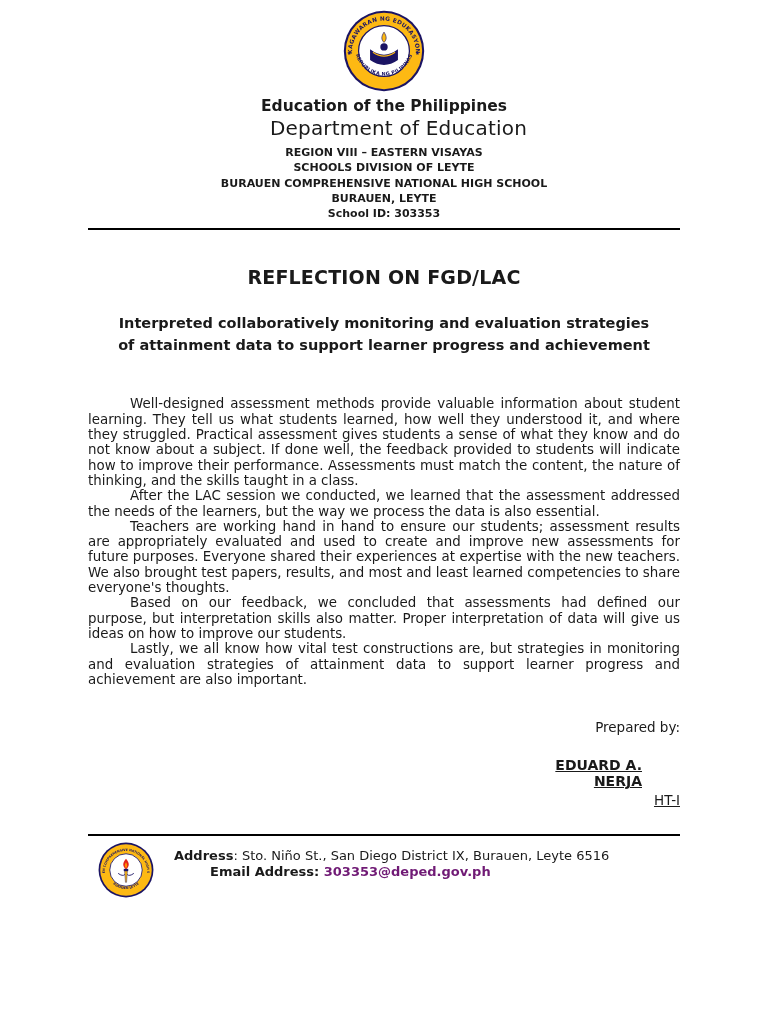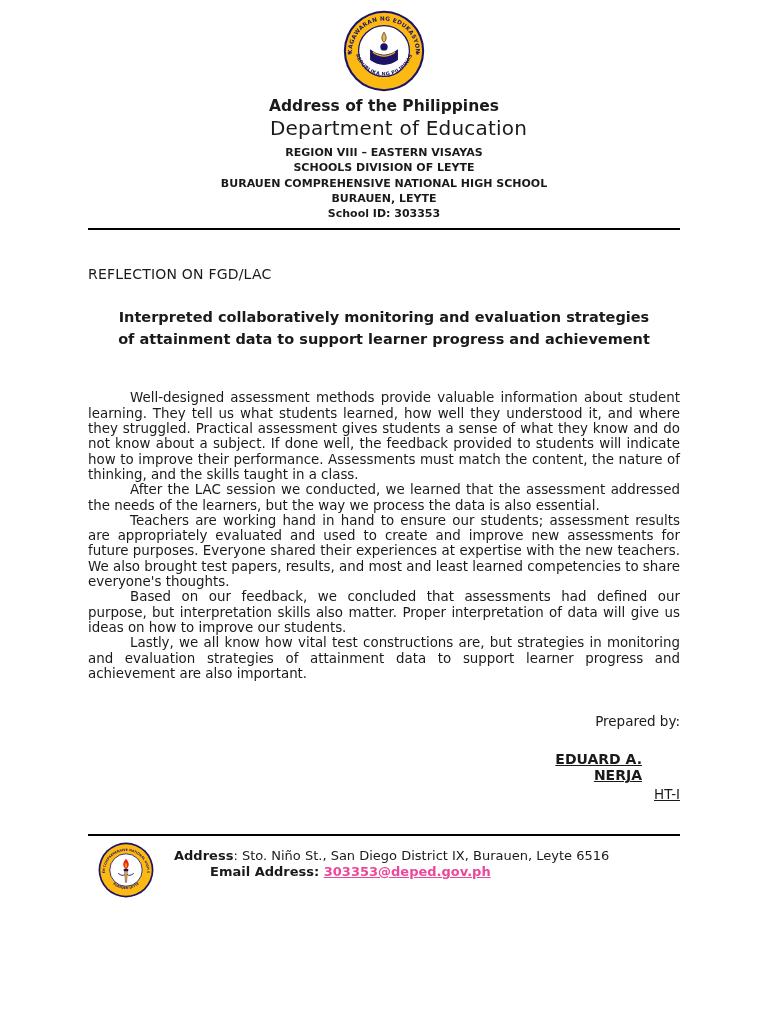--- a/index.html
+++ b/index.html
@@ -22,23 +22,23 @@
   .h-line { font-size: 11px; font-weight: bold; line-height: 15.3px; }
   .h-region { margin-top: 5px; }
   .header-rule {
     border: none;
     border-top: 2.5px solid #000;
     margin: 7px 88px 0 88px;
   }
   
   .doc-main { padding: 0 88px; }
   .doc-title {
-    text-align: left;
-    font-size: 14px;
-    font-weight: normal;
+    text-align: center;
+    font-size: 19px;
+    font-weight: bold;
     margin: 36px 0 0 0;
     letter-spacing: 0.2px;
   }
   .doc-subtitle {
     text-align: center;
     font-size: 14.5px;
     font-weight: bold;
     margin: 24px 30px 0 30px;
     line-height: 22px;
   }
@@ -65,21 +65,21 @@
   .sig-position { margin-left: 96px; margin-top: 3px; font-size: 13.5px; text-decoration: underline; }
   
   .doc-footer { position: absolute; left: 88px; right: 88px; top: 834px; }
   .footer-rule { border: none; border-top: 2.5px solid #000; margin: 0; }
   .footer-row { display: flex; align-items: flex-start; margin-top: 6px; }
   .school-logo { width: 56px; height: 56px; flex: 0 0 auto; margin-left: 10px; }
   .footer-text { margin-left: 20px; font-size: 13px; line-height: 15px; padding-top: 6px; }
   .addr-line { }
   .addr-label { font-weight: bold; }
   .email-line { padding-left: 36px; margin-top: 1px; font-weight: bold; }
-  .email-link { color: #ec4899; text-decoration: underline; font-weight: bold; cursor: pointer; }
+  .email-link { color: #701a75; font-weight: bold; cursor: pointer; }
 </style>
 </head>
 <body>
 
 <div class="page">
 
   <header class="doc-header">
 
     <svg class="seal" viewBox="0 0 100 100" aria-hidden="true">
       <circle cx="50" cy="50" r="49" fill="#1B1464"></circle>
@@ -98,21 +98,21 @@
       <text x="5" y="55" font-size="6" fill="#1B1464">★</text>
       <text x="88" y="55" font-size="6" fill="#1B1464">★</text>
       <g>
         <path d="M50,27 C53.5,32.5 53.5,36 50,39.5 C46.5,36 46.5,32.5 50,27 Z" fill="#FDB913" stroke="#1B1464" stroke-width="0.8"></path>
         <circle cx="50" cy="45" r="4.5" fill="#1B1464"></circle>
         <path d="M33,48 Q50,61 67,48 L67,61 Q50,73 33,61 Z" fill="#1B1464"></path>
         <path d="M36.5,51.5 Q50,61 63.5,51.5" stroke="#FDB913" stroke-width="1.4" fill="none"></path>
       </g>
     </svg>
 
-    <div class="h-republic">Address of the Philippines</div>
+    <div class="h-republic">Education of the Philippines</div>
     <div class="h-department">Department of Education</div>
     <div class="h-line h-region">REGION VIII – EASTERN VISAYAS</div>
     <div class="h-line">SCHOOLS DIVISION OF LEYTE</div>
     <div class="h-line">BURAUEN COMPREHENSIVE NATIONAL HIGH SCHOOL</div>
     <div class="h-line">BURAUEN, LEYTE</div>
     <div class="h-line">School ID: 303353</div>
   </header>
 
   <hr class="header-rule">
 

